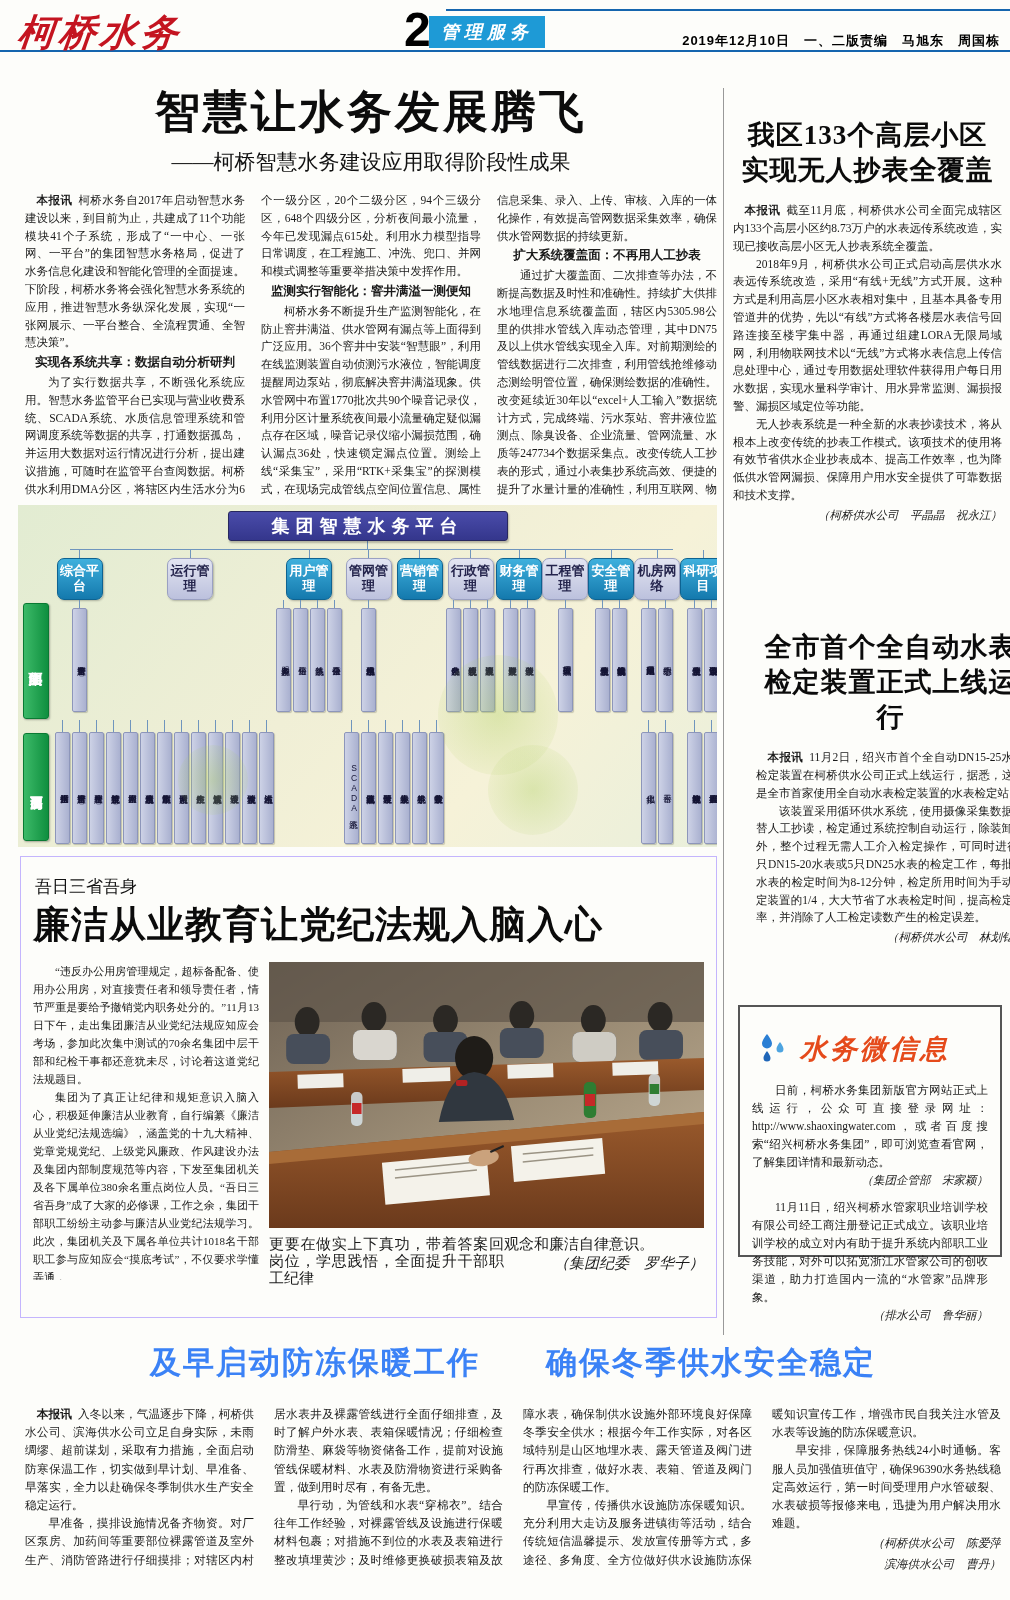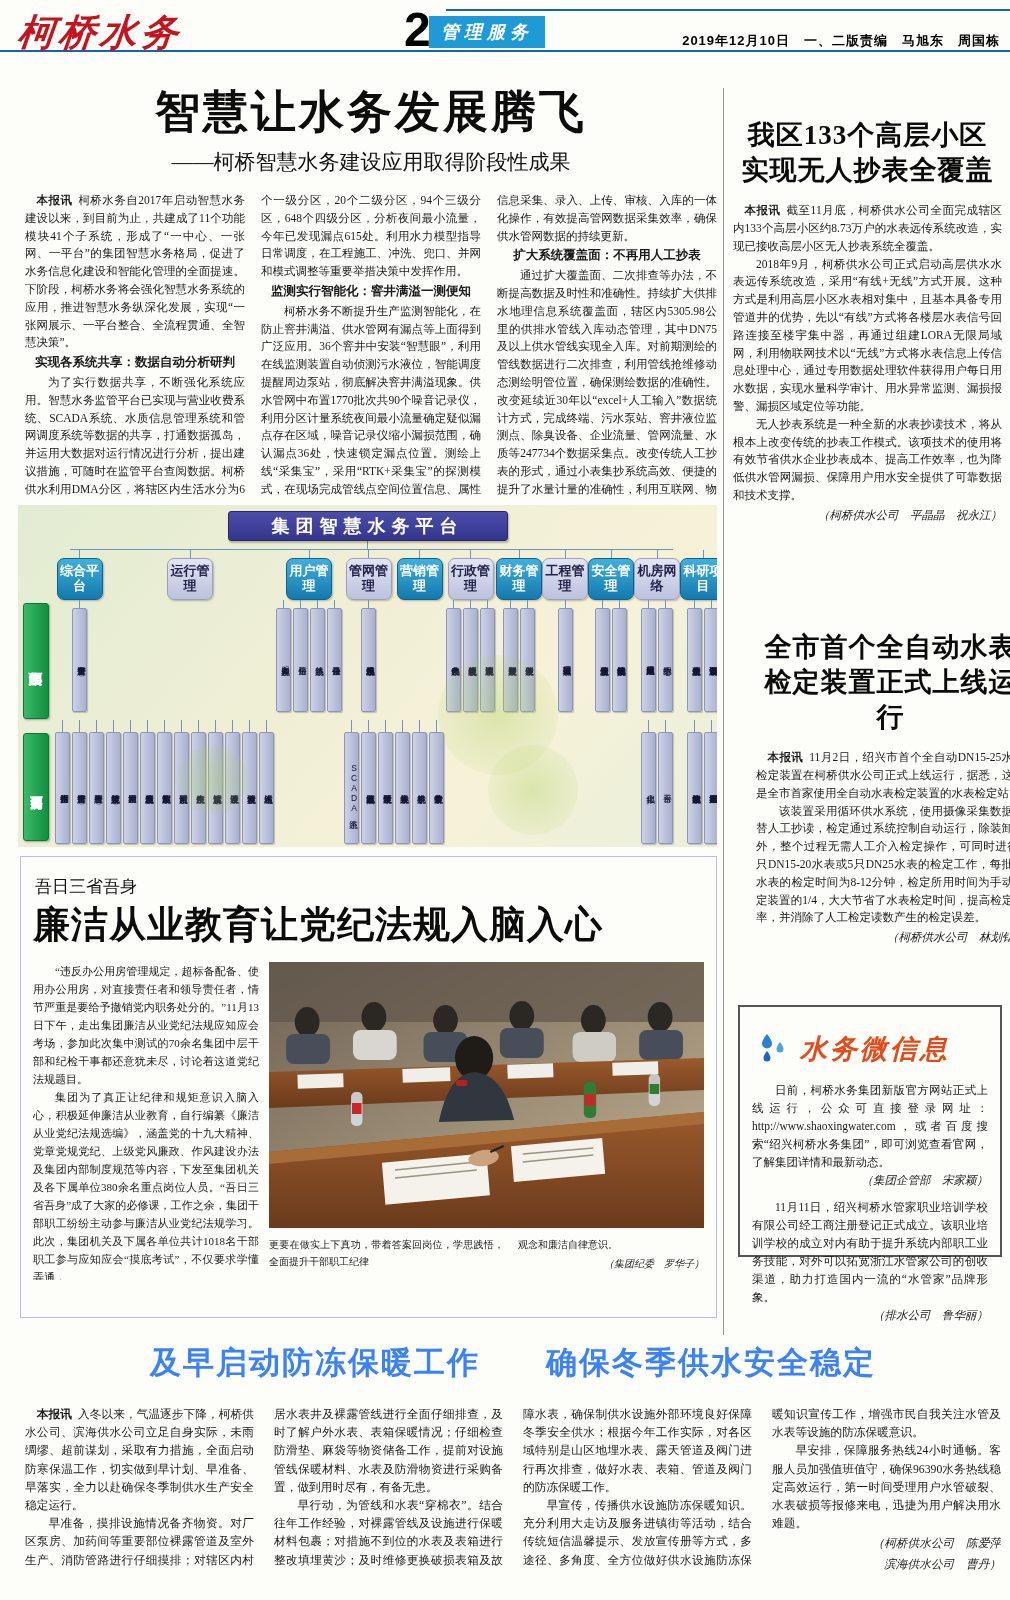--- a/index.html
+++ b/index.html
@@ -87,21 +87,21 @@
   
   .mid-box{position:absolute;left:20px;top:856px;width:697px;height:462px;border:1px solid #c4b5fd;
            padding:10px 12px;}
   .kicker{font-size:17px;color:#111;margin:8px 0 2px 2px;}
   .i-title{font-family:"Liberation Sans",sans-serif;font-weight:bold;font-size:37px;
            letter-spacing:1px;color:#0b0b0b;margin-bottom:12px;}
   .i-flex{display:flex;gap:10px;}
   .i-textcol{width:226px;font-size:11px;line-height:18px;text-align:justify;height:318px;overflow:hidden;}
   .i-photo-wrap{flex:1;}
   .i-photo{width:100%;height:266px;display:block;background:#8c7d6a;}
-  .i-caption{display:flex;gap:14px;margin-top:8px;font-size:10px;line-height:17px;}
+  .i-caption{display:flex;gap:0;margin-top:8px;font-size:15px;line-height:17px;}
   .i-caption .c1{width:54%;text-align:justify;}
   .i-caption .c2{flex:1;}
 
   
   .wbox{position:absolute;left:738px;top:1005px;width:264px;height:252px;border:2px solid #555;
         padding:14px 12px 10px 12px;}
   .w-titlerow{display:flex;align-items:center;gap:8px;margin:10px 0 14px 6px;}
   .w-title{color:#e54a1b;font-family:"Liberation Sans",sans-serif;font-weight:bold;font-style:italic;
            font-size:27px;letter-spacing:3px;}
   .w-item{font-size:11.5px;line-height:18px;text-align:justify;text-indent:2em;margin:0 0 2px 0;}

